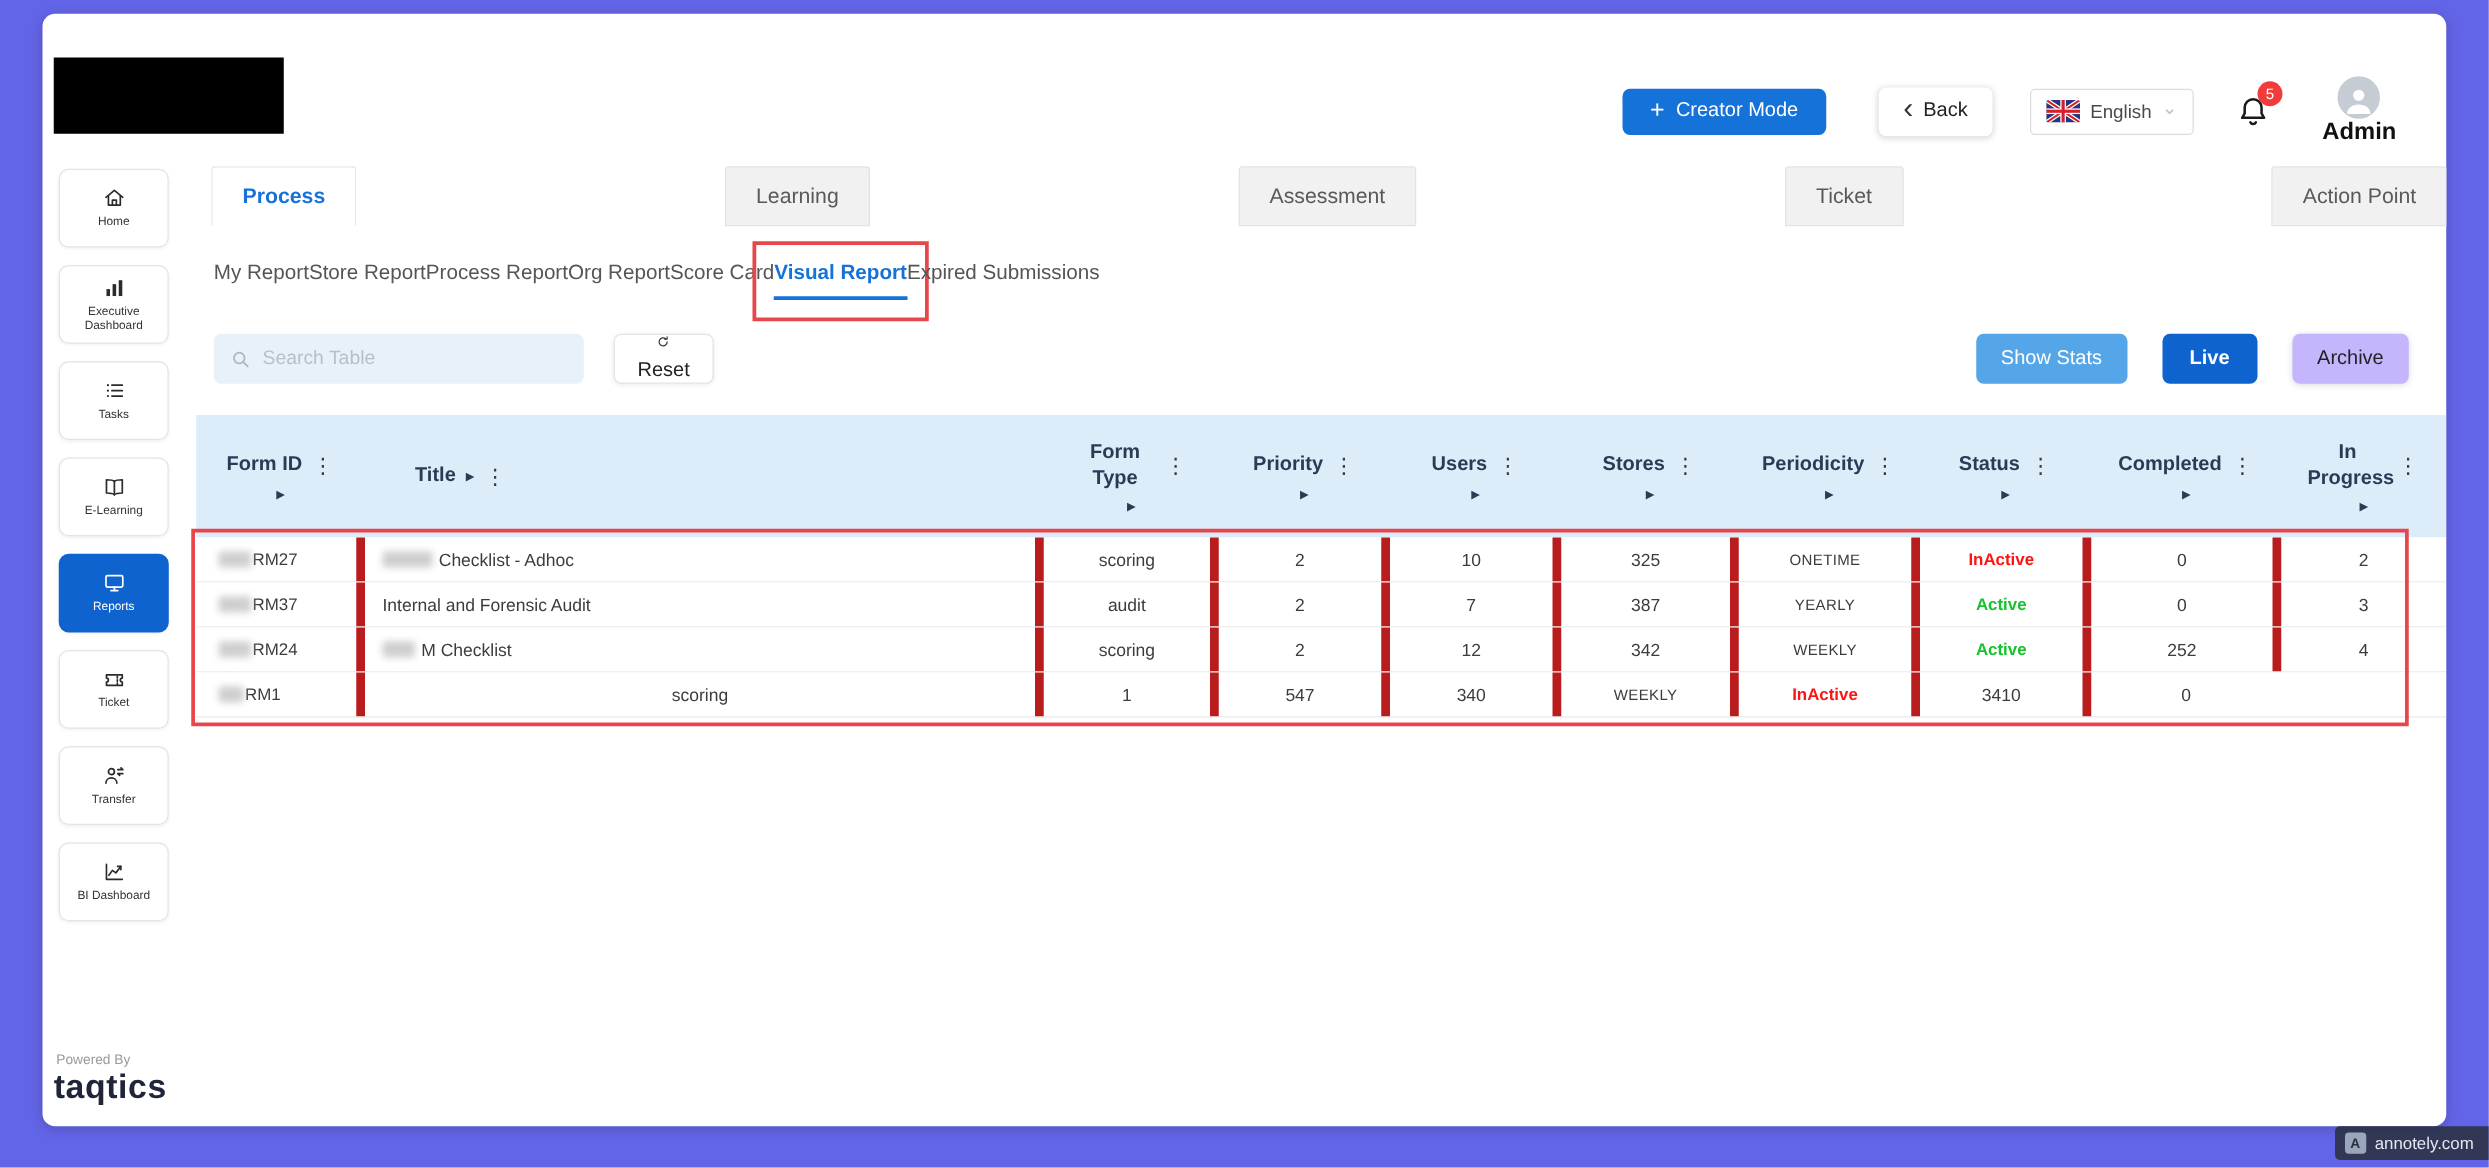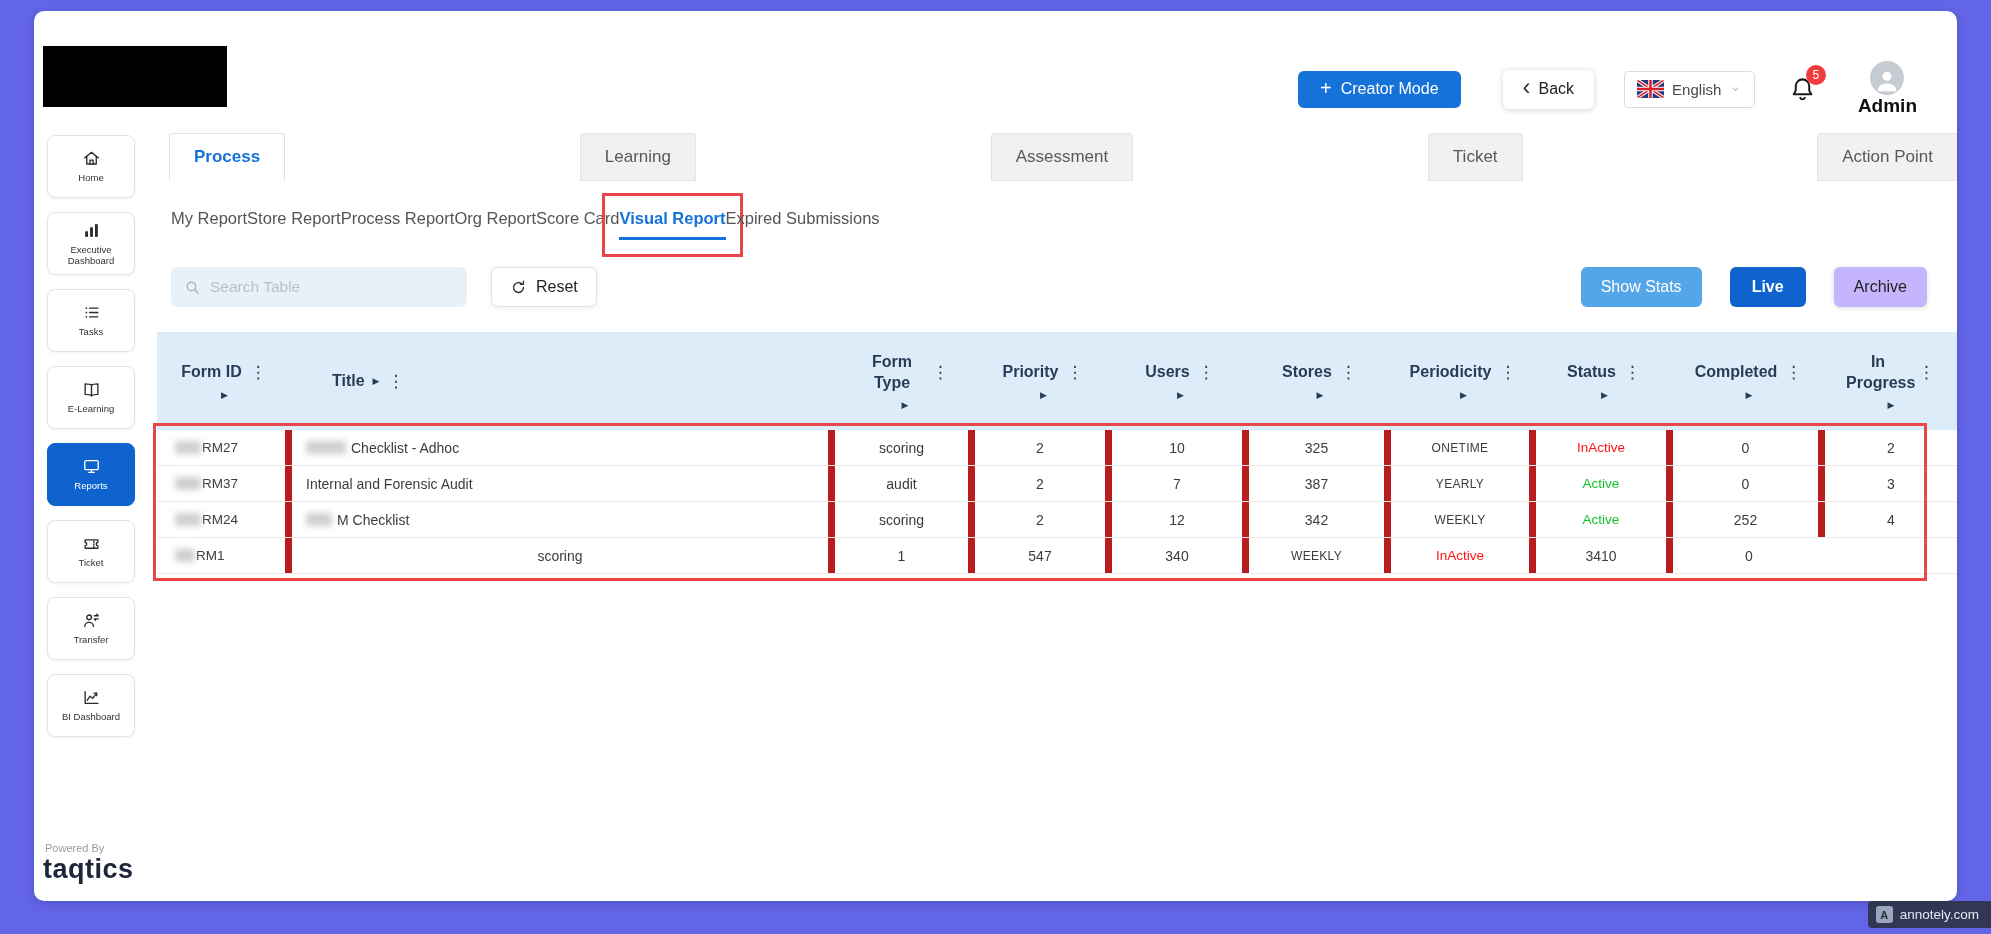--- a/index.html
+++ b/index.html
@@ -57,21 +57,21 @@
   .anno-tab { position:absolute; left:-17px; right:-17px; top:-16px; bottom:-20px;
               border:3px solid #e8464b; pointer-events:none; }
 
   .toolbar { display:flex; align-items:center; margin:27px 30px 0 14px; }
   .search { width:296px; height:40px; background:#e9f1f8; border-radius:6px; display:flex; align-items:center;
             padding:0 13px; gap:9px; }
   .search svg { width:17px; height:17px; stroke:#a9b7c4; fill:none; stroke-width:2; stroke-linecap:round; flex:none; }
   .search input { border:0; background:transparent; outline:none; font-size:15.5px; color:#333; width:100%; font-family:inherit; }
   .search input::placeholder { color:#b4c1cd; }
   .btn-reset { margin-left:24px; background:#fff; border:1px solid #e3e3e3; box-shadow:0 1px 4px rgba(0,0,0,.08);
-               height:40px; padding:0 18px; font-size:16px; color:#222; gap:9px; }
+               height:40px; padding:0 18px; font-size:16px; color:#222; gap:9px;flex-direction:column; }
   .btn-reset svg { width:17px; height:17px; stroke:#333; fill:none; stroke-width:2; stroke-linecap:round; stroke-linejoin:round; }
   .toolbar-right { margin-left:auto; display:flex; gap:28px; }
   .btn-stats { background:#55a5e9; color:#fff; height:40px; padding:0 20px; font-size:16px; }
   .btn-live { background:#0f63cf; color:#fff; height:40px; padding:0 22px; font-size:16px; font-weight:600; }
   .btn-archive { background:#c4b5fd; color:#222; height:40px; padding:0 20px; font-size:16px;
                  box-shadow:0 1px 5px rgba(0,0,0,.14); }
 
   
   .tbl { margin-top:25px; width:1800px; }
   .tbl-head { display:grid; grid-template-columns:135px 543px 140px 137px 137px 142px 145px 137px 152px 132px;
@@ -88,21 +88,21 @@
 
   .tbl-body { position:relative; }
   .tbl-row { display:grid; grid-template-columns:135px 543px 140px 137px 137px 142px 145px 137px 152px 132px;
              height:36px; border-bottom:1px solid #eaeaea; cursor:pointer; background:#fff; }
   .td { display:flex; align-items:center; justify-content:center; font-size:14px; color:#3c3c3c;
         border-right:7px solid #b91c1c; overflow:hidden; white-space:nowrap; }
   .td:last-child { border-right:0; }
   .td-id { justify-content:flex-start; padding-left:18px; font-size:13.5px; gap:1px; }
   .td-title { justify-content:flex-start; padding-left:14px; gap:5px; }
   .td-period { font-size:12px; letter-spacing:.3px; }
-  .td-status { font-weight:400; font-size:13.5px; }
+  .td-status { font-weight:700; font-size:13.5px; }
   .td-status.active { color:#17c22e; }
   .td-status.inactive { color:#ff1414; }
   .redact { display:inline-block; height:13px; border-radius:2px; background:#cfcfcf; filter:blur(3px); flex:none; }
   .w20 { width:20px; } .w26 { width:26px; } .w40 { width:40px; }
   .anno-rows { position:absolute; left:-4px; top:-7px; width:1774px; height:158px;
                border:3px solid #e8464b; pointer-events:none; z-index:5; }
 
   
   .footer { position:absolute; left:9px; bottom:18px;margin-top:12px; }
   .powered { font-size:11px; color:#9a9a9a; margin-bottom:2px; margin-left:2px; }

